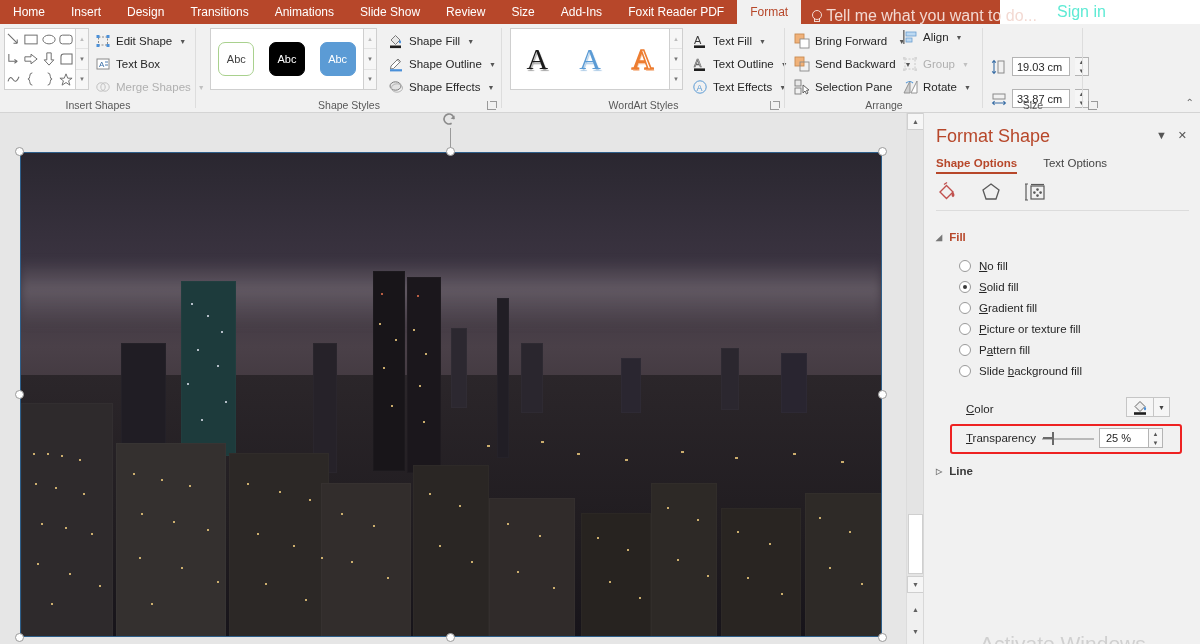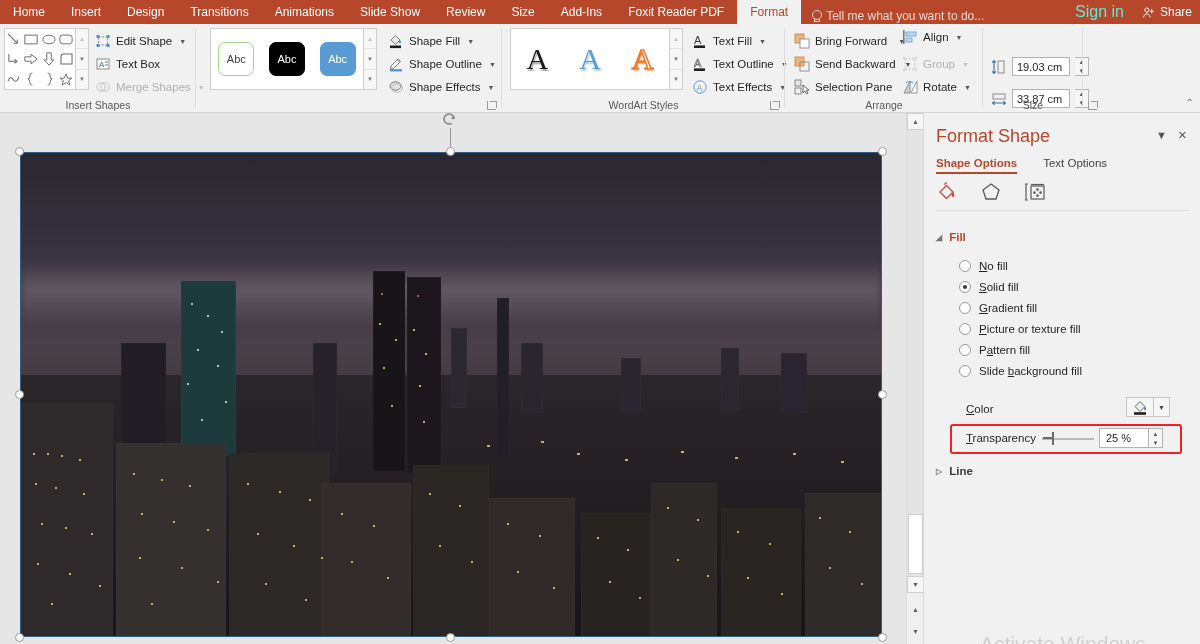--- a/index.html
+++ b/index.html
@@ -5,32 +5,32 @@
   * { box-sizing: border-box; margin: 0; padding: 0; }
   html, body {
     width: 1200px; height: 644px;
     font-family: "Liberation Sans", sans-serif;
     background: #ffffff; overflow: hidden;
   }
   #app { position: relative; width: 1200px; height: 644px; }
 
   
   .titlebar {
-    position: absolute; top: 0; left: 0; width: 1200px; height: 24px;
+    position: absolute; top: 0; left: 0; width: 1000px; height: 24px;
     background: #b7472a; display: flex; align-items: stretch;
   }
   .tab {
     color: #ffffff; font-size: 12px; padding: 0 13px;
     display: flex; align-items: center; white-space: nowrap;
     cursor: default;
   }
   .tab.active { background: #f1f1f1; color: #b7472a; }
   .tb-spacer { flex: 1; }
   .tell-me {
-    color: #f3d9d2; font-size: 12px; display: flex; align-items: center;
+    color: #f3d9d2; font-size: 16px; display: flex; align-items: center;
     gap: 5px; padding: 16px 10px; white-space: nowrap;
   }
   .bulb { display: inline-block; width: 10px; height: 12px; position: relative; }
   .bulb::before {
     content: ""; position: absolute; top: 0; left: 1px;
     width: 8px; height: 8px; border: 1.2px solid #f3d9d2;
     border-radius: 50%;
   }
   .bulb::after {
     content: ""; position: absolute; bottom: 0px; left: 3px;
@@ -479,20 +479,21 @@
       <div class="cmd" style="position:absolute; top:53px; left:192px;">
         <span class="ico">
           <svg width="16" height="16" viewBox="0 0 16 16">
             <ellipse cx="7.5" cy="7" rx="5.5" ry="4.2" fill="#e3e3e3" stroke="#7a7a7a" stroke-width="1"></ellipse>
             <ellipse cx="9" cy="9" rx="5.5" ry="4.2" fill="none" stroke="#b5b5b5" stroke-width="1"></ellipse>
           </svg>
         </span>
         <span>Shape Effects</span>
         <span class="car">▼</span>
       </div>
+      <div class="rgroup-label">Shape Styles</div>
       <div class="dialog-launcher" style="right:6px;"></div>
       <div class="rgroup-sep" style="right:0;"></div>
     </div>
 
     <div class="rgroup" style="left:502px; width:283px;">
       <div class="wa-gallery" style="left:8px;">
         <div class="wa wa-1">A</div>
         <div class="wa wa-2">A</div>
         <div class="wa wa-3">A</div>
       </div>

